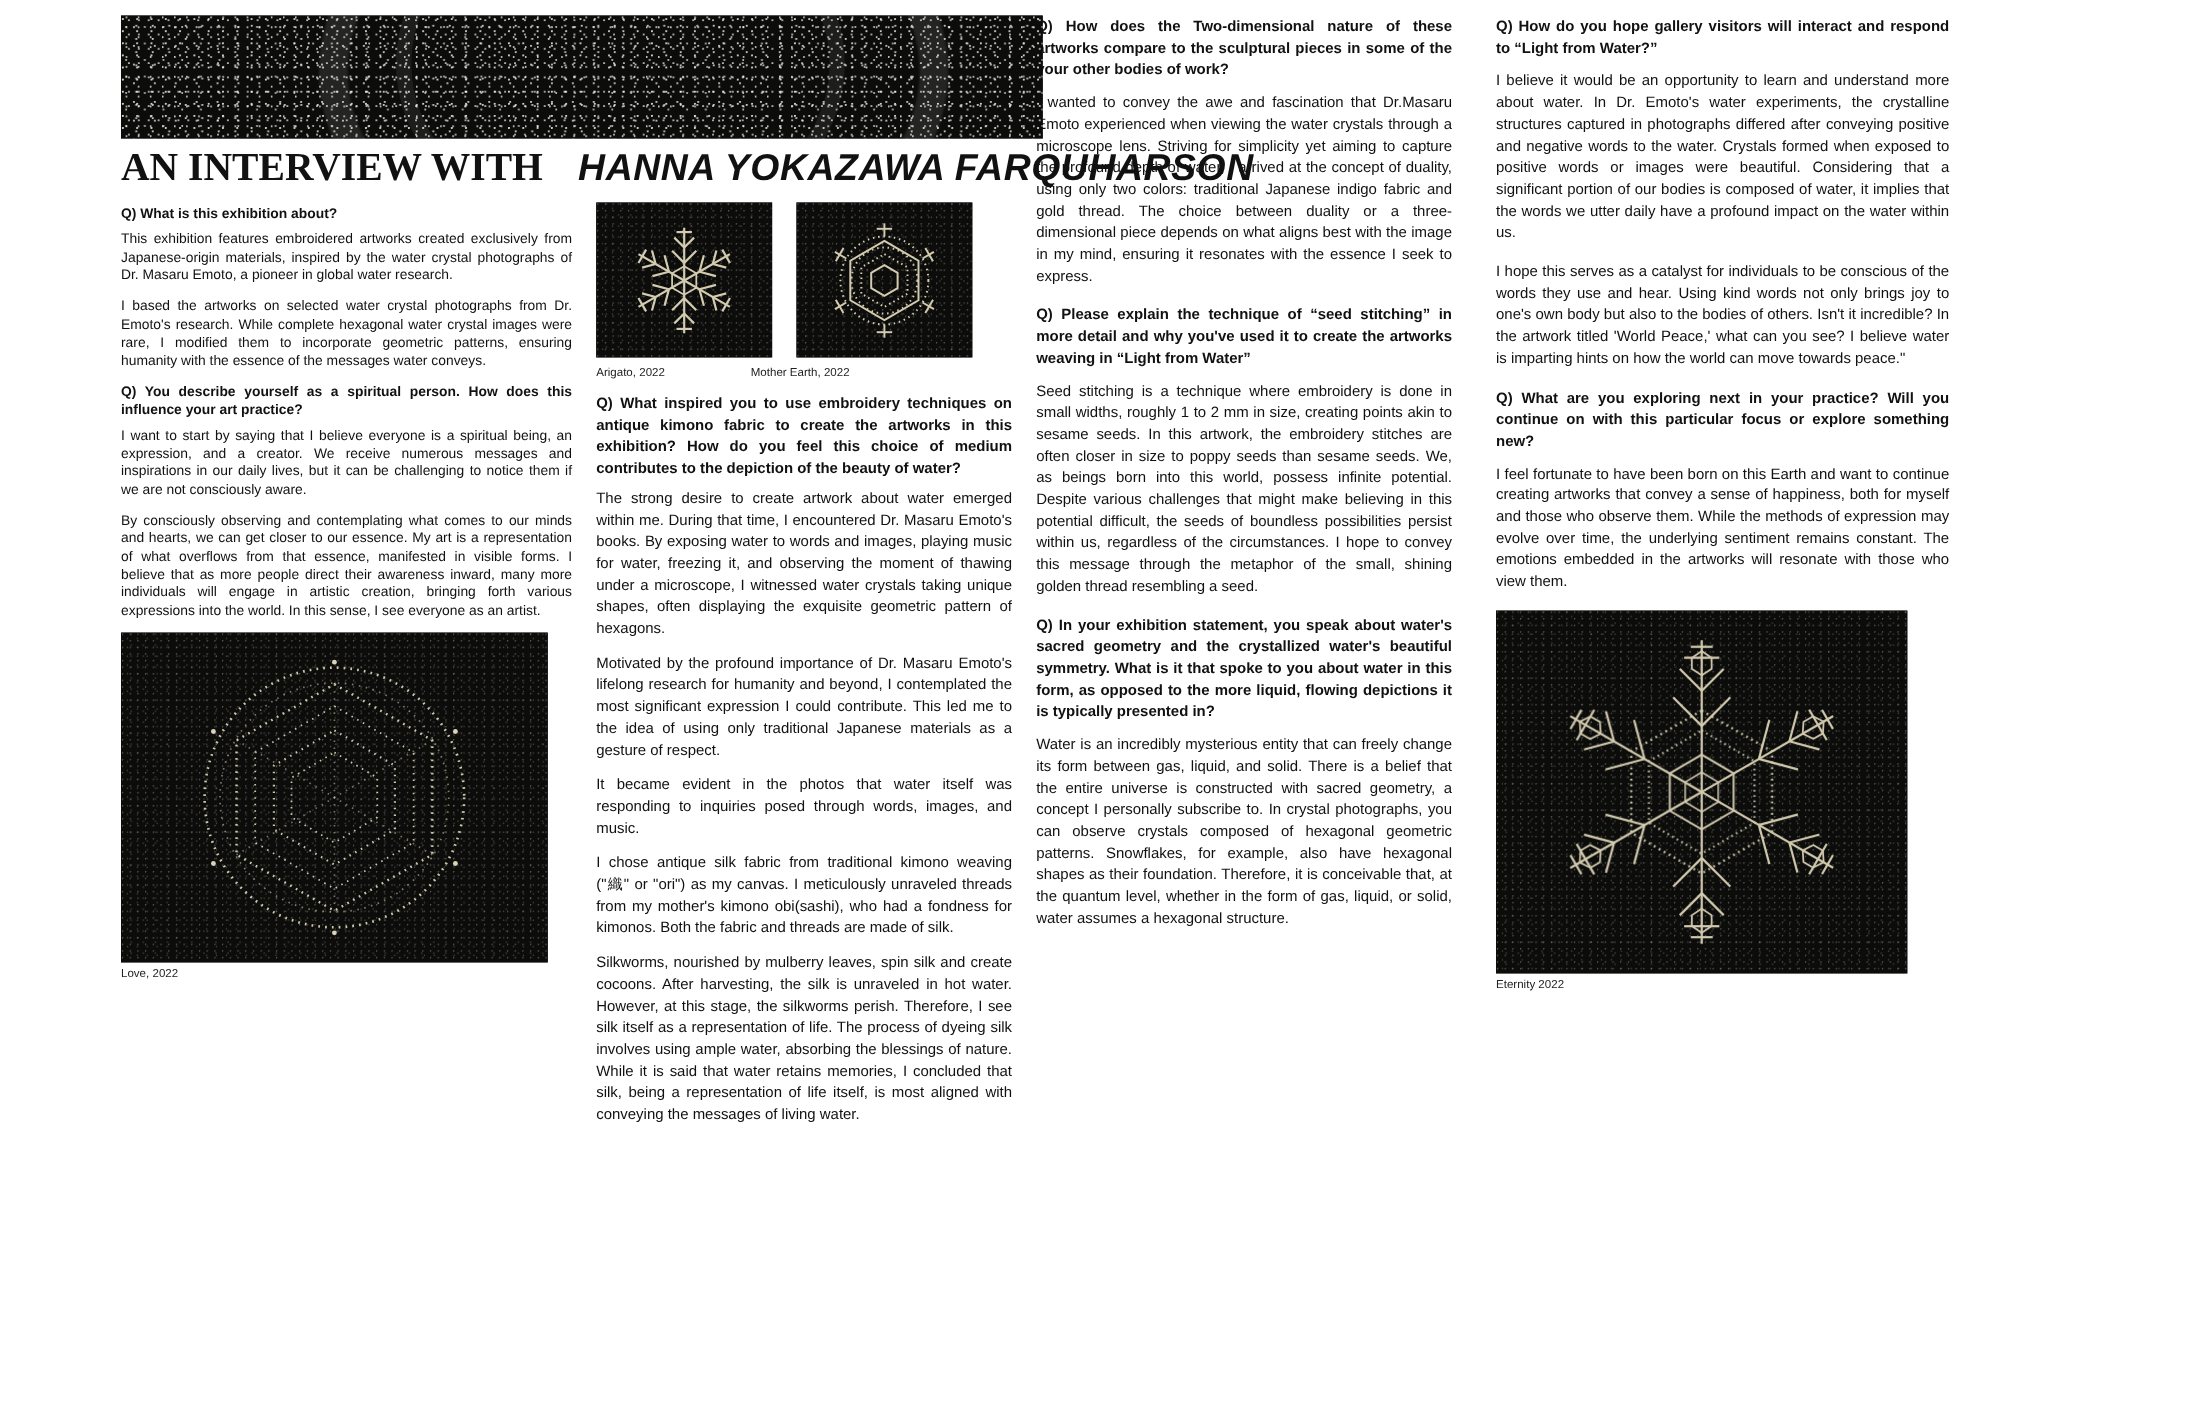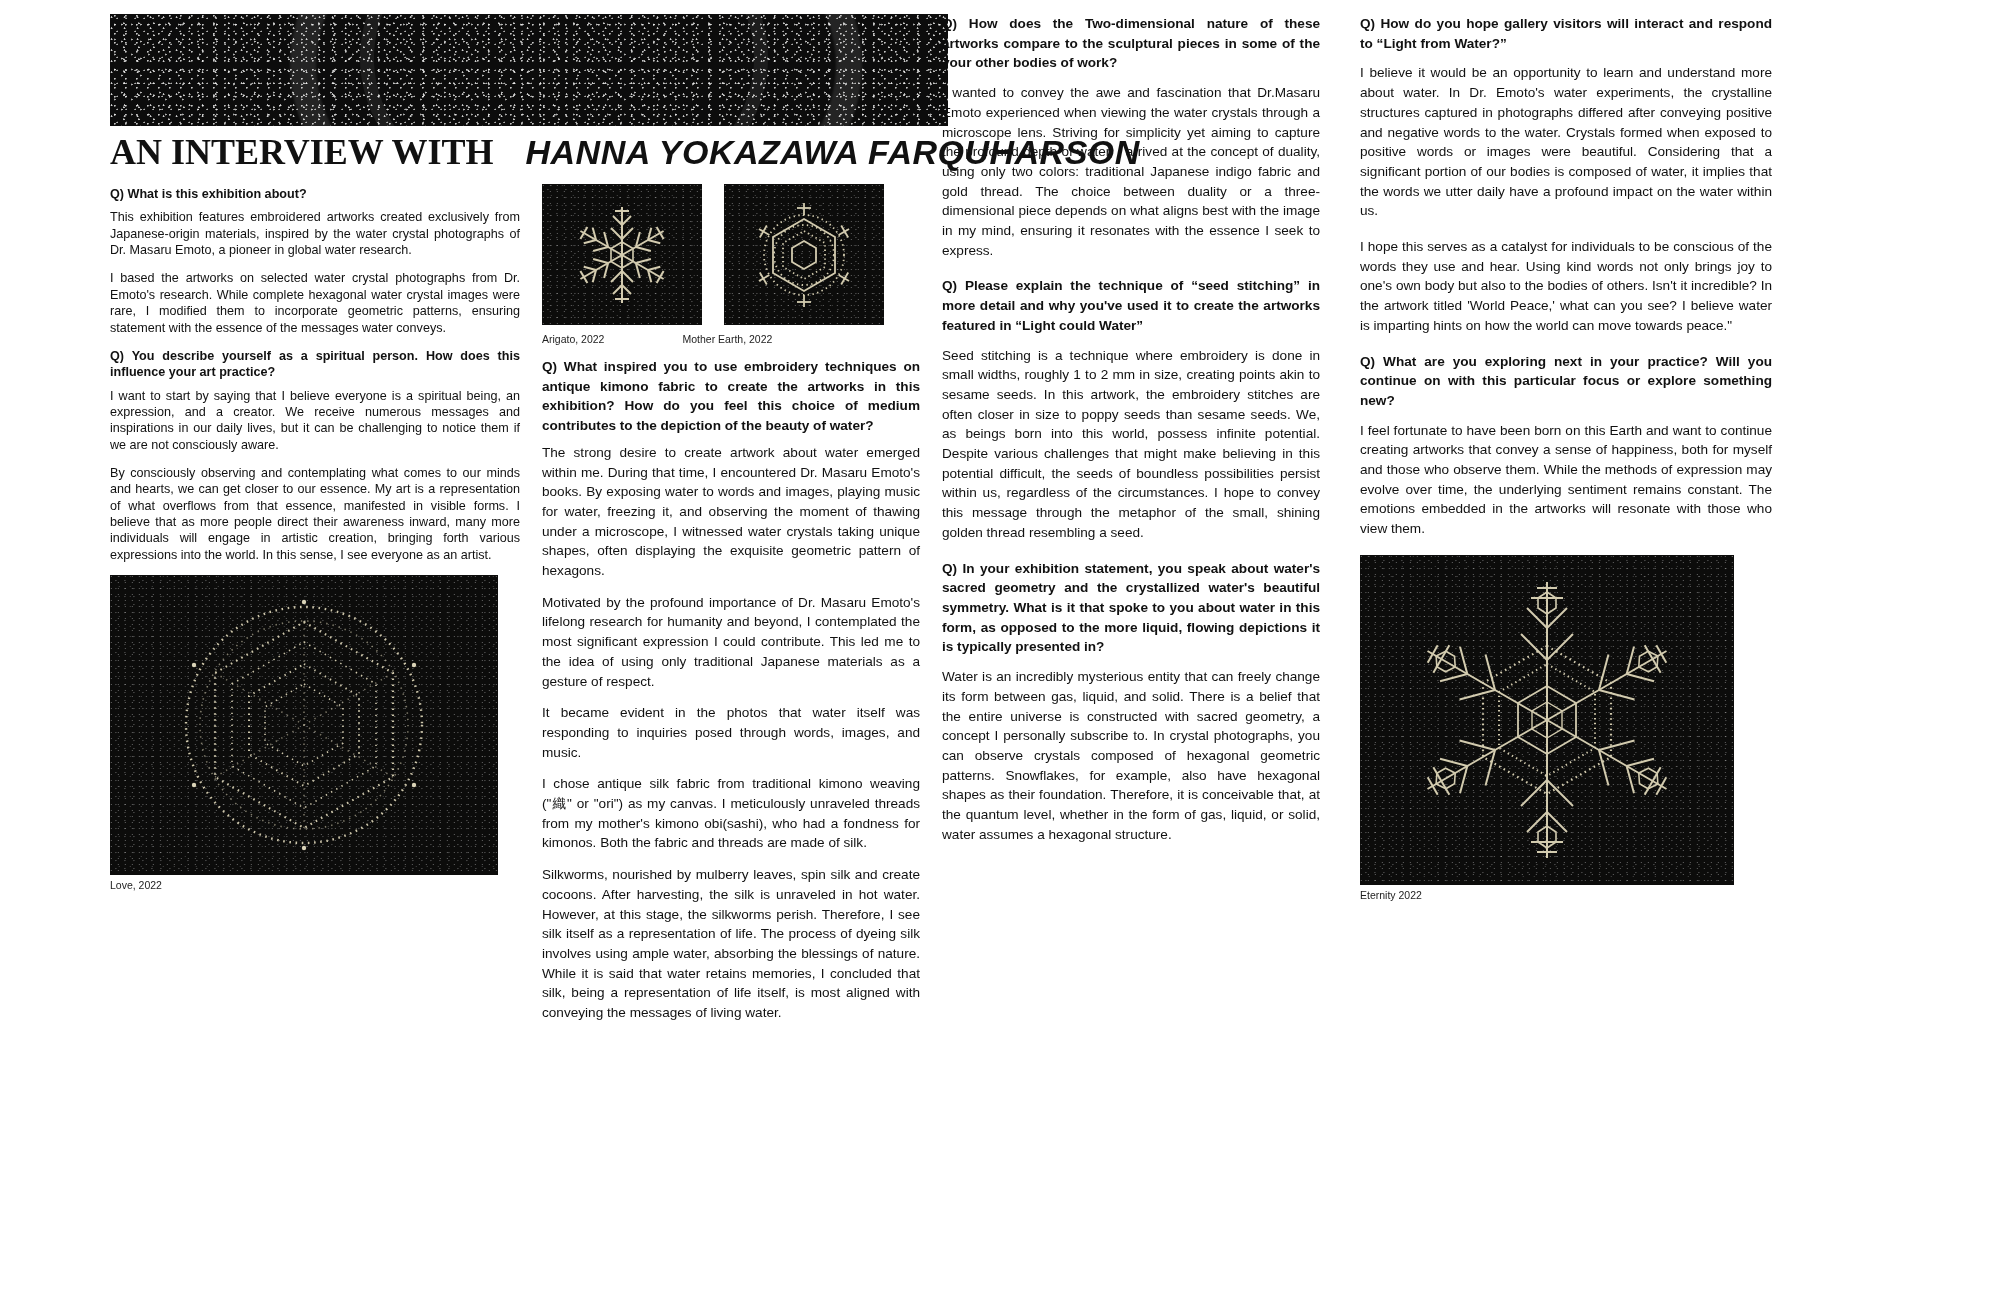--- a/index.html
+++ b/index.html
@@ -173,21 +173,21 @@
       </div>
 
       <div class="headline">
         <span class="h-plain">AN INTERVIEW WITH</span>
         <span class="h-italic">HANNA YOKAZAWA FARQUHARSON</span>
       </div>
 
       <div class="q">Q) What is this exhibition about?</div>
       <div class="a">This exhibition features embroidered artworks created exclusively from Japanese-origin materials, inspired by the water crystal photographs of Dr. Masaru Emoto, a pioneer in global water research.</div>
 
-      <div class="a">I based the artworks on selected water crystal photographs from Dr. Emoto's research. While complete hexagonal water crystal images were rare, I modified them to incorporate geometric patterns, ensuring statement with the essence of the messages water conveys.</div>
+      <div class="a">I based the artworks on selected water crystal photographs from Dr. Emoto's research. While complete hexagonal water crystal images were rare, I modified them to incorporate geometric patterns, ensuring humanity with the essence of the messages water conveys.</div>
 
       <div class="q">Q) You describe yourself as a spiritual person. How does this influence your art practice?</div>
       <div class="a">I want to start by saying that I believe everyone is a spiritual being, an expression, and a creator. We receive numerous messages and inspirations in our daily lives, but it can be challenging to notice them if we are not consciously aware.</div>
       <div class="a">By consciously observing and contemplating what comes to our minds and hearts, we can get closer to our essence. My art is a representation of what overflows from that essence, manifested in visible forms. I believe that as more people direct their awareness inward, many more individuals will engage in artistic creation, bringing forth various expressions into the world. In this sense, I see everyone as an artist.</div>
 
       <div class="art art-love">
         <div class="grain"></div>
         <svg class="flakesvg" width="300" height="290" viewBox="0 0 300 290">
           <g fill="none" stroke="#ded6b8" stroke-width="1.6" opacity="0.92">
             <circle cx="150" cy="145" r="118" stroke-dasharray="1.6 4.6" stroke-width="2.4"></circle>
@@ -325,21 +325,21 @@
       <div class="a">Motivated by the profound importance of Dr. Masaru Emoto's lifelong research for humanity and beyond, I contemplated the most significant expression I could contribute. This led me to the idea of using only traditional Japanese materials as a gesture of respect.</div>
       <div class="a">It became evident in the photos that water itself was responding to inquiries posed through words, images, and music.</div>
       <div class="a">I chose antique silk fabric from traditional kimono weaving ("織" or "ori") as my canvas. I meticulously unraveled threads from my mother's kimono obi(sashi), who had a fondness for kimonos. Both the fabric and threads are made of silk.</div>
       <div class="a">Silkworms, nourished by mulberry leaves, spin silk and create cocoons. After harvesting, the silk is unraveled in hot water. However, at this stage, the silkworms perish. Therefore, I see silk itself as a representation of life. The process of dyeing silk involves using ample water, absorbing the blessings of nature. While it is said that water retains memories, I concluded that silk, being a representation of life itself, is most aligned with conveying the messages of living water.</div>
     </div>
 
     <div class="col col-3">
       <div class="q">Q) How does the Two-dimensional nature of these artworks compare to the sculptural pieces in some of the your other bodies of work?</div>
       <div class="a">I wanted to convey the awe and fascination that Dr.Masaru Emoto experienced when viewing the water crystals through a microscope lens. Striving for simplicity yet aiming to capture the profound depth of water, I arrived at the concept of duality, using only two colors: traditional Japanese indigo fabric and gold thread. The choice between duality or a three-dimensional piece depends on what aligns best with the image in my mind, ensuring it resonates with the essence I seek to express.</div>
 
-      <div class="q">Q) Please explain the technique of “seed stitching” in more detail and why you've used it to create the artworks featured in “Light could Water”</div>
+      <div class="q">Q) Please explain the technique of “seed stitching” in more detail and why you've used it to create the artworks weaving in “Light from Water”</div>
       <div class="a">Seed stitching is a technique where embroidery is done in small widths, roughly 1 to 2 mm in size, creating points akin to sesame seeds. In this artwork, the embroidery stitches are often closer in size to poppy seeds than sesame seeds. We, as beings born into this world, possess infinite potential. Despite various challenges that might make believing in this potential difficult, the seeds of boundless possibilities persist within us, regardless of the circumstances. I hope to convey this message through the metaphor of the small, shining golden thread resembling a seed.</div>
 
       <div class="q">Q) In your exhibition statement, you speak about water's sacred geometry and the crystallized water's beautiful symmetry. What is it that spoke to you about water in this form, as opposed to the more liquid, flowing depictions it is typically presented in?</div>
       <div class="a">Water is an incredibly mysterious entity that can freely change its form between gas, liquid, and solid. There is a belief that the entire universe is constructed with sacred geometry, a concept I personally subscribe to. In crystal photographs, you can observe crystals composed of hexagonal geometric patterns. Snowflakes, for example, also have hexagonal shapes as their foundation. Therefore, it is conceivable that, at the quantum level, whether in the form of gas, liquid, or solid, water assumes a hexagonal structure.</div>
     </div>
 
     <div class="col col-4">
       <div class="q">Q) How do you hope gallery visitors will interact and respond to “Light from Water?”</div>
       <div class="a tight">I believe it would be an opportunity to learn and understand more about water. In Dr. Emoto's water experiments, the crystalline structures captured in photographs differed after conveying positive and negative words to the water. Crystals formed when exposed to positive words or images were beautiful. Considering that a significant portion of our bodies is composed of water, it implies that the words we utter daily have a profound impact on the water within us.</div>
       <div class="a">I hope this serves as a catalyst for individuals to be conscious of the words they use and hear. Using kind words not only brings joy to one's own body but also to the bodies of others. Isn't it incredible? In the artwork titled 'World Peace,' what can you see? I believe water is imparting hints on how the world can move towards peace."</div>

